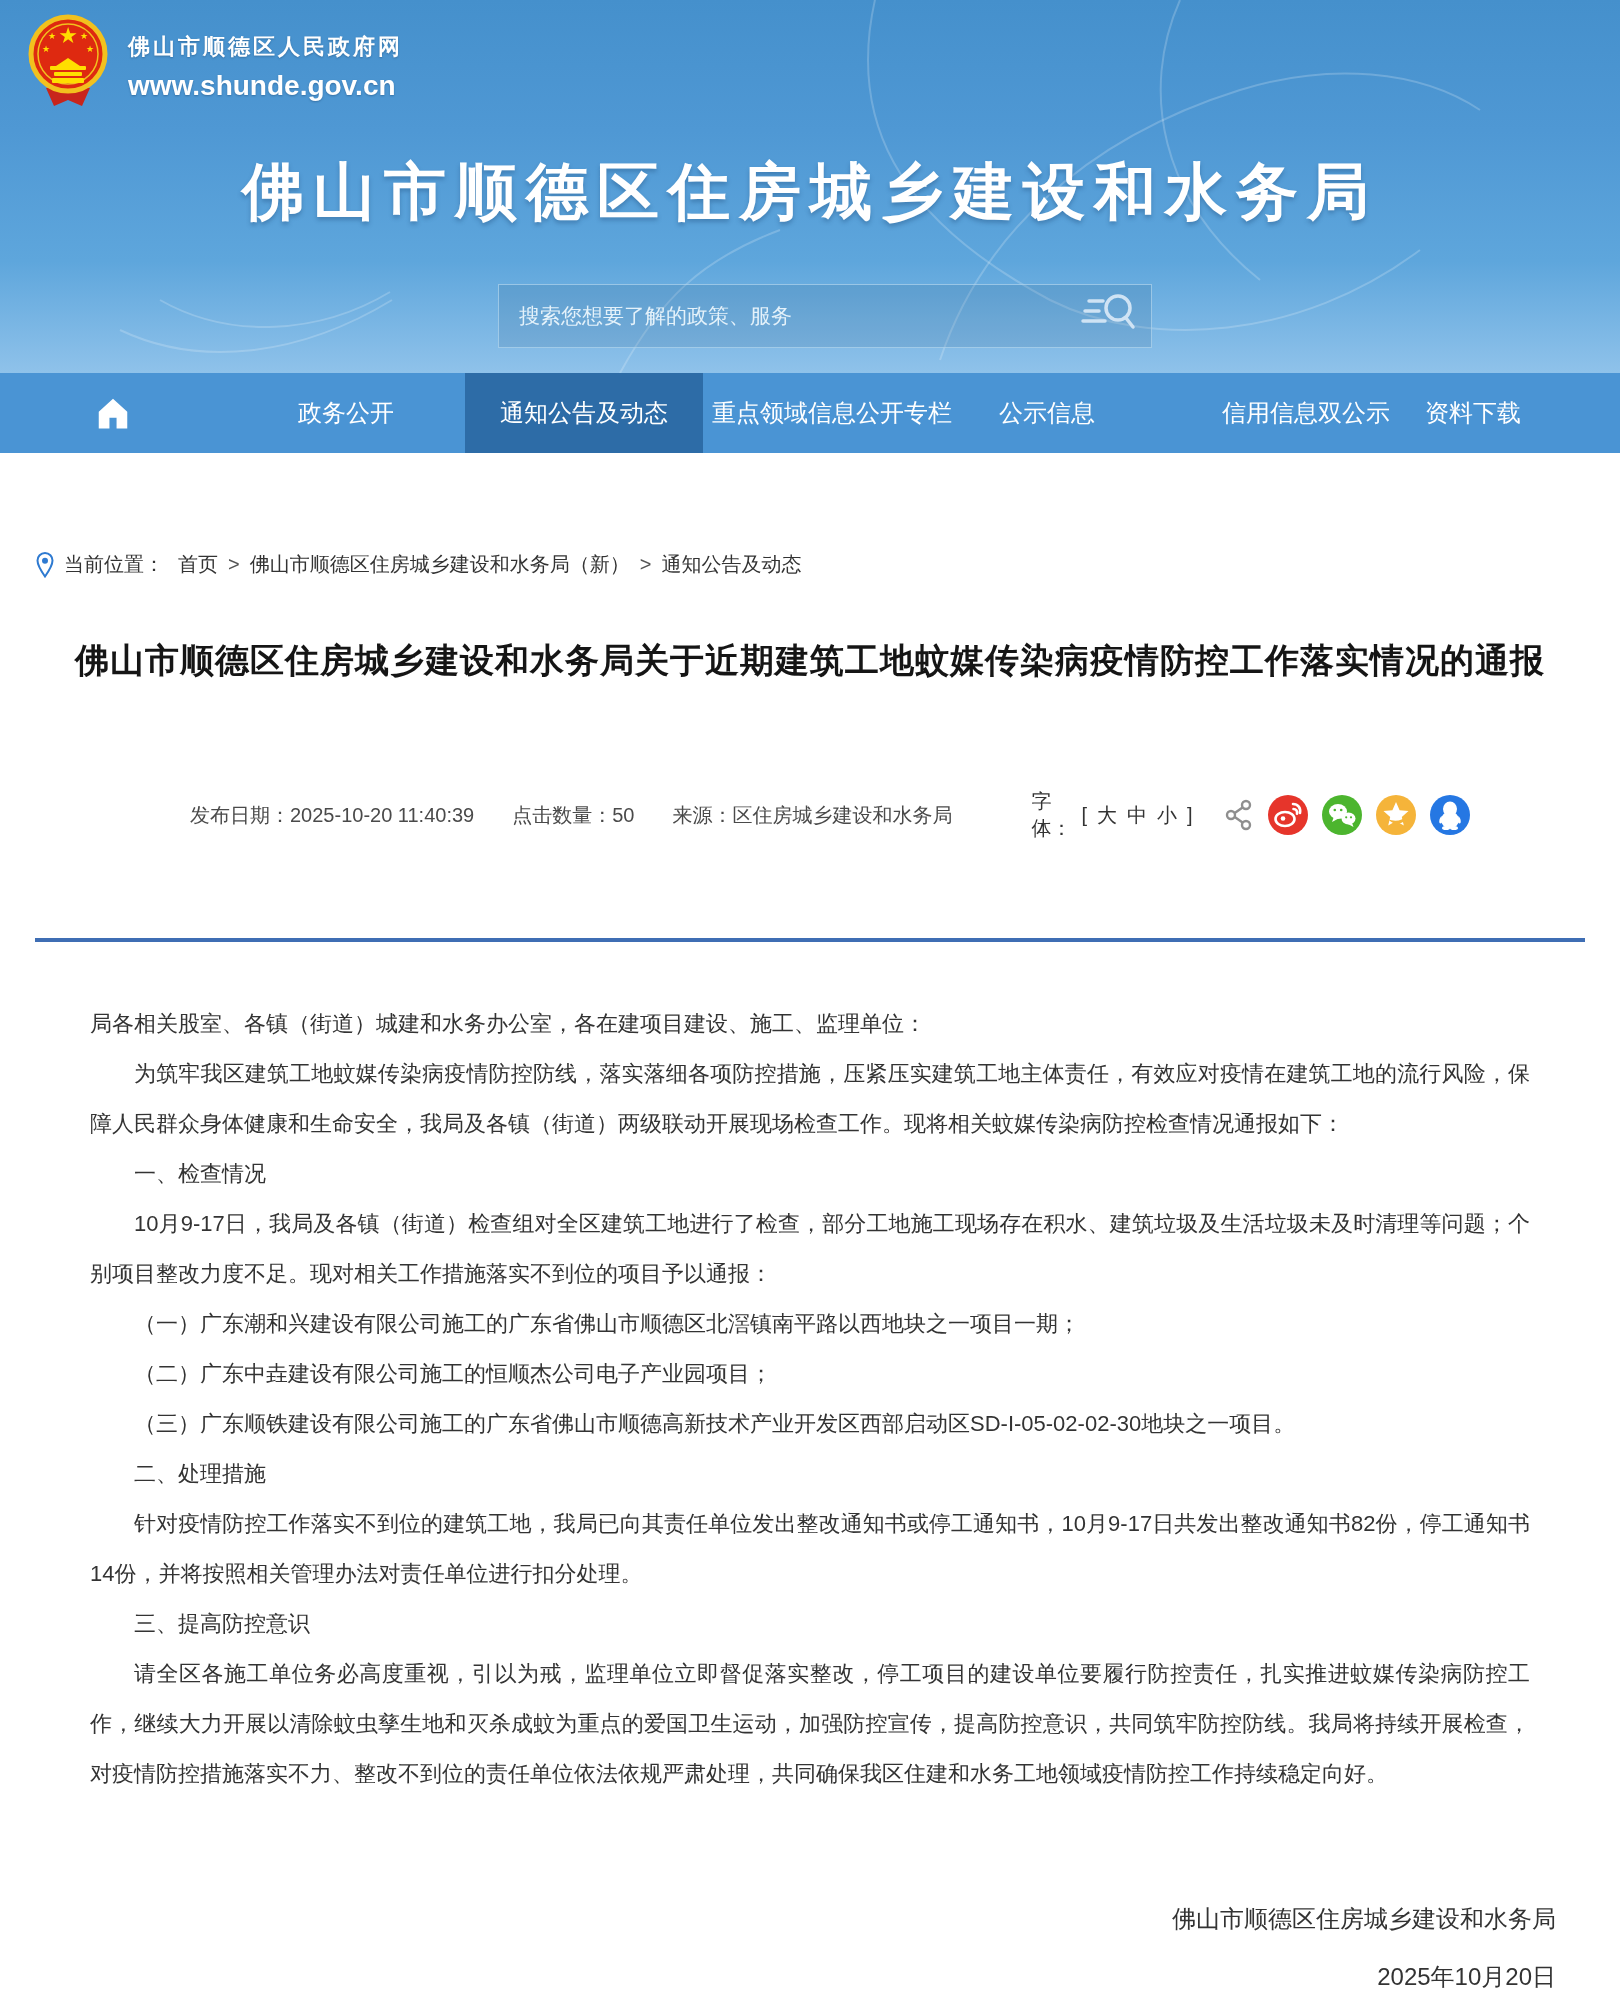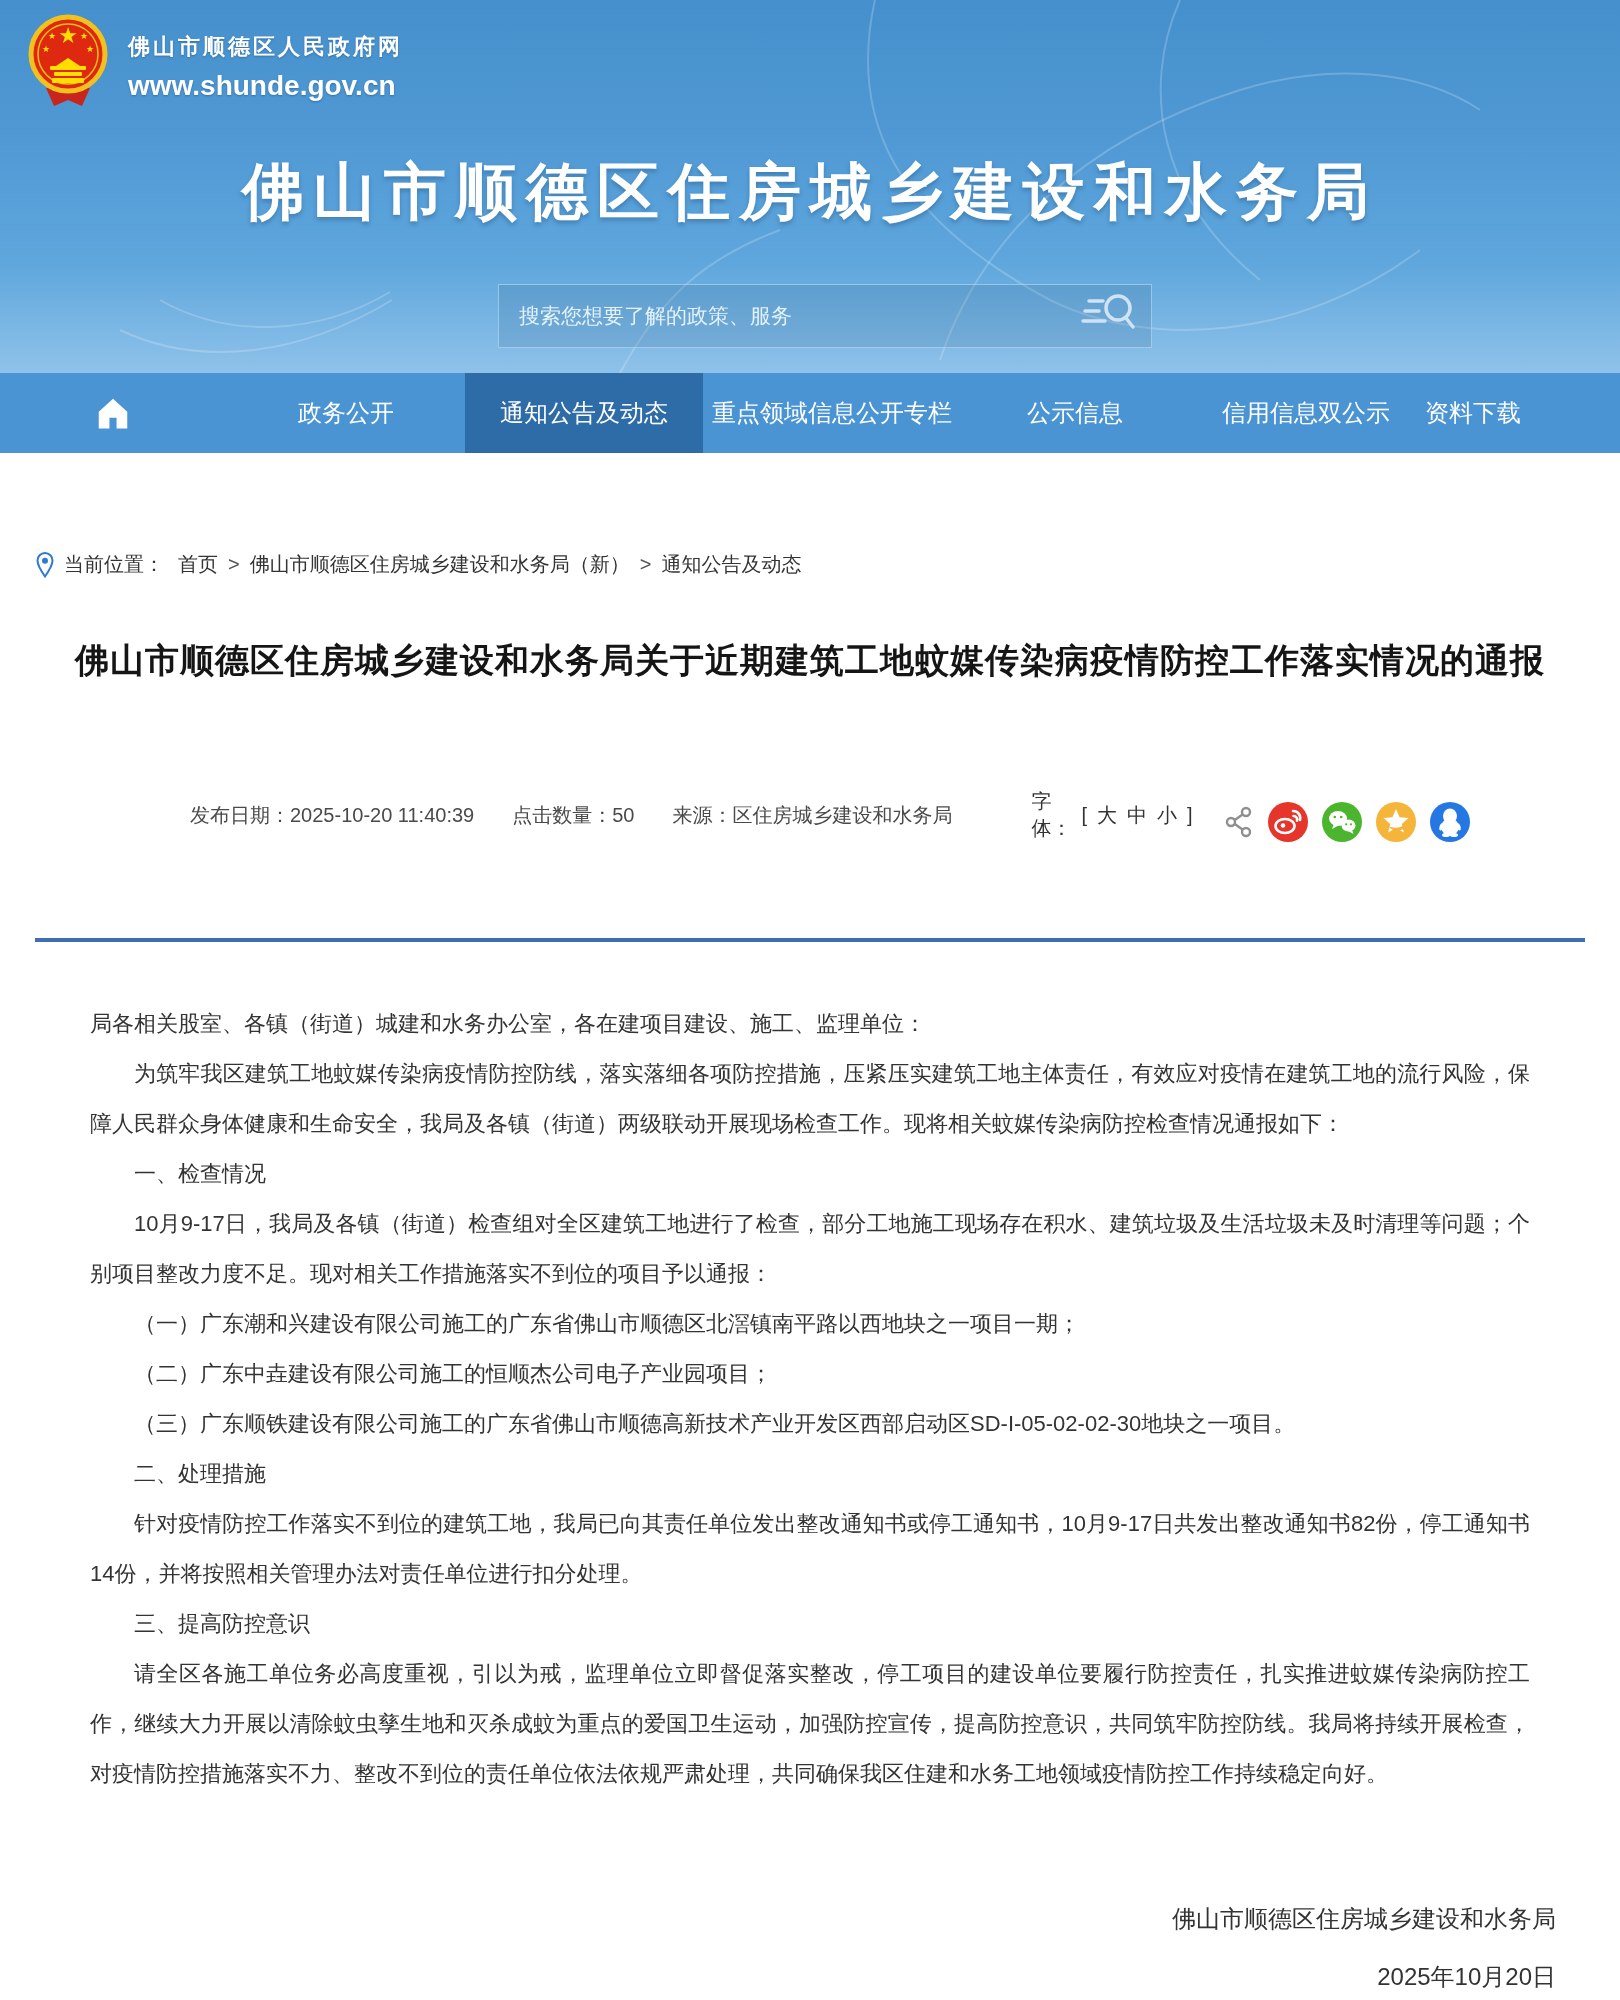--- a/index.html
+++ b/index.html
@@ -60,21 +60,21 @@
   .article-title {
     margin-top:60px; text-align:center; font-size:34px; font-weight:700;
     color:#151515; letter-spacing:1px; padding:0 20px; white-space:nowrap;
   }
   .meta-row {
     margin-top:104px; display:flex; justify-content:space-between; align-items:center;
     padding:0 170px 0 190px; font-size:20px; color:#4a4a4a;gap:36px;
   }
   .meta-left { display:flex; align-items:center; }
   .meta-left .meta-group { margin-right:38px; white-space:nowrap; }
-  .meta-right { display:flex; align-items:flex-end; }
+  .meta-right { display:flex; align-items:center; }
   .fontsize { display:flex; align-items:center; color:#333; }
   .fontsize span { margin:0 5px; }
   .fontsize .fs-btn { cursor:pointer; }
   .share-group { display:flex; align-items:center; margin-left:26px; }
   .share-group .share-item { margin-left:14px; width:40px; height:40px; cursor:pointer; }
   .share-group .share-alt { width:30px; height:34px; margin-left:0; }
   .divider { margin:96px 35px 0 35px; height:0; border-top:4px solid #3f6eb4; }
   .body-text { margin:57px 90px 0 90px; }
   .body-text p { font-size:22px; line-height:50px; color:#333; text-align:justify; }
   .body-text p.indent { text-indent:2em; }
@@ -137,21 +137,21 @@
   </div>
 </div>
 
 <div class="nav">
   <svg class="nav-home" viewBox="0 0 32 32">
     <path d="M4 15 L16 4 L28 15 V29 H19 V20 H13 V29 H4 Z" fill="#ffffff"></path>
   </svg>
   <span class="nav-item" style="left:346px">政务公开</span>
   <span class="nav-selected">通知公告及动态</span>
   <span class="nav-item" style="left:832px">重点领域信息公开专栏</span>
-  <span class="nav-item" style="left:1075px">公示信息</span>
+  <span class="nav-item" style="left:1047px">公示信息</span>
   <span class="nav-item" style="left:1306px">信用信息双公示</span>
   <span class="nav-item" style="left:1473px">资料下载</span>
 </div>
 
 <div class="main">
 
   <div class="breadcrumb">
     <svg class="pin" viewBox="0 0 18 26">
       <path d="M9 1 C4.6 1 1.5 4.4 1.5 8.6 C1.5 14 9 24.5 9 24.5 C9 24.5 16.5 14 16.5 8.6 C16.5 4.4 13.4 1 9 1 Z" fill="none" stroke="#2e7ad1" stroke-width="2"></path>
       <circle cx="9" cy="8.8" r="3" fill="#2e7ad1"></circle>

